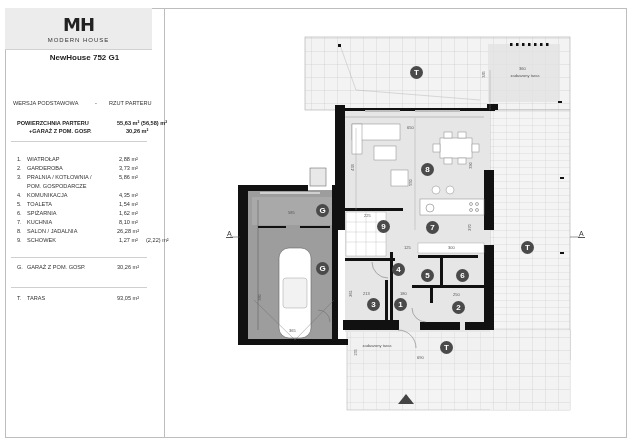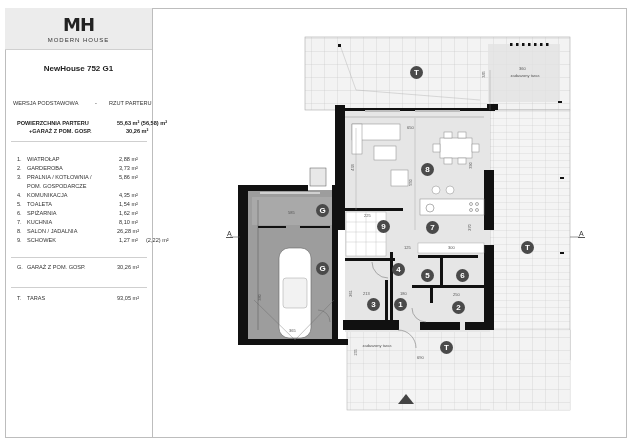--- a/index.html
+++ b/index.html
@@ -1,24 +1,24 @@
 <!DOCTYPE html>
 <html><head>
 <meta charset="utf-8">
 <style>
   * { box-sizing: border-box; margin: 0; padding: 0; }
   html, body { width: 634px; height: 446px; background: #ffffff; overflow: hidden; }
   body { font-family: "Liberation Sans", sans-serif; color: #222; position: relative; }
 
   .sheet { position: absolute; left: 5px; top: 8px; width: 622px; height: 430px; border: 1px solid #bdbdbd; background: #fff; }
-  .panel { position: absolute; left: 5px; top: 8px; width: 148px; height: 430px; border-right: 1px solid #bdbdbd; }
+  .panel { position: absolute; left: 5px; top: 8px; width: 160px; height: 430px; border-right: 1px solid #bdbdbd; }
   .logo-box { position: absolute; left: 0; top: 0; width: 147px; height: 42px; background: #ececec; border-bottom: 1px solid #d0d0d0; }
   .logo-mark { position: absolute; left: 0; right: 0; top: 6px; text-align: center; font-size: 18px; font-weight: bold; letter-spacing: -1px; color: #222; font-family: "DejaVu Sans", sans-serif; }
   .logo-text { position: absolute; left: 0; right: 0; top: 29px; text-align: center; font-size: 6px; letter-spacing: 1px; color: #333; }
-  .title { position: absolute; left: 0; right: 0; top: 56px; text-align: center; font-size: 8px; font-weight: bold; color: #222; }
+  .title { position: absolute; left: 0; right: 0; top: 45px; text-align: center; font-size: 8px; font-weight: bold; color: #222; }
 
   .row { position: absolute; font-size: 5.6px; color: #333; white-space: nowrap; }
   .row.b { font-weight: bold; color: #222; }
   .hr { position: absolute; left: 6px; width: 136px; height: 1px; background: #cfcfcf; }
 
   .plan { position: absolute; left: 0; top: 0; width: 634px; height: 446px; }
   .circ { position: absolute; width: 13px; height: 13px; border-radius: 50%; background: #4a4a4a; color: #fff; font-size: 8px; font-weight: bold; line-height: 13px; text-align: center; }
   .dim { position: absolute; font-size: 4px; color: #555; white-space: nowrap; }
   .secA { position: absolute; font-size: 7px; color: #333; border-bottom: 1px solid #555; padding: 0 1px; }
 </style>

